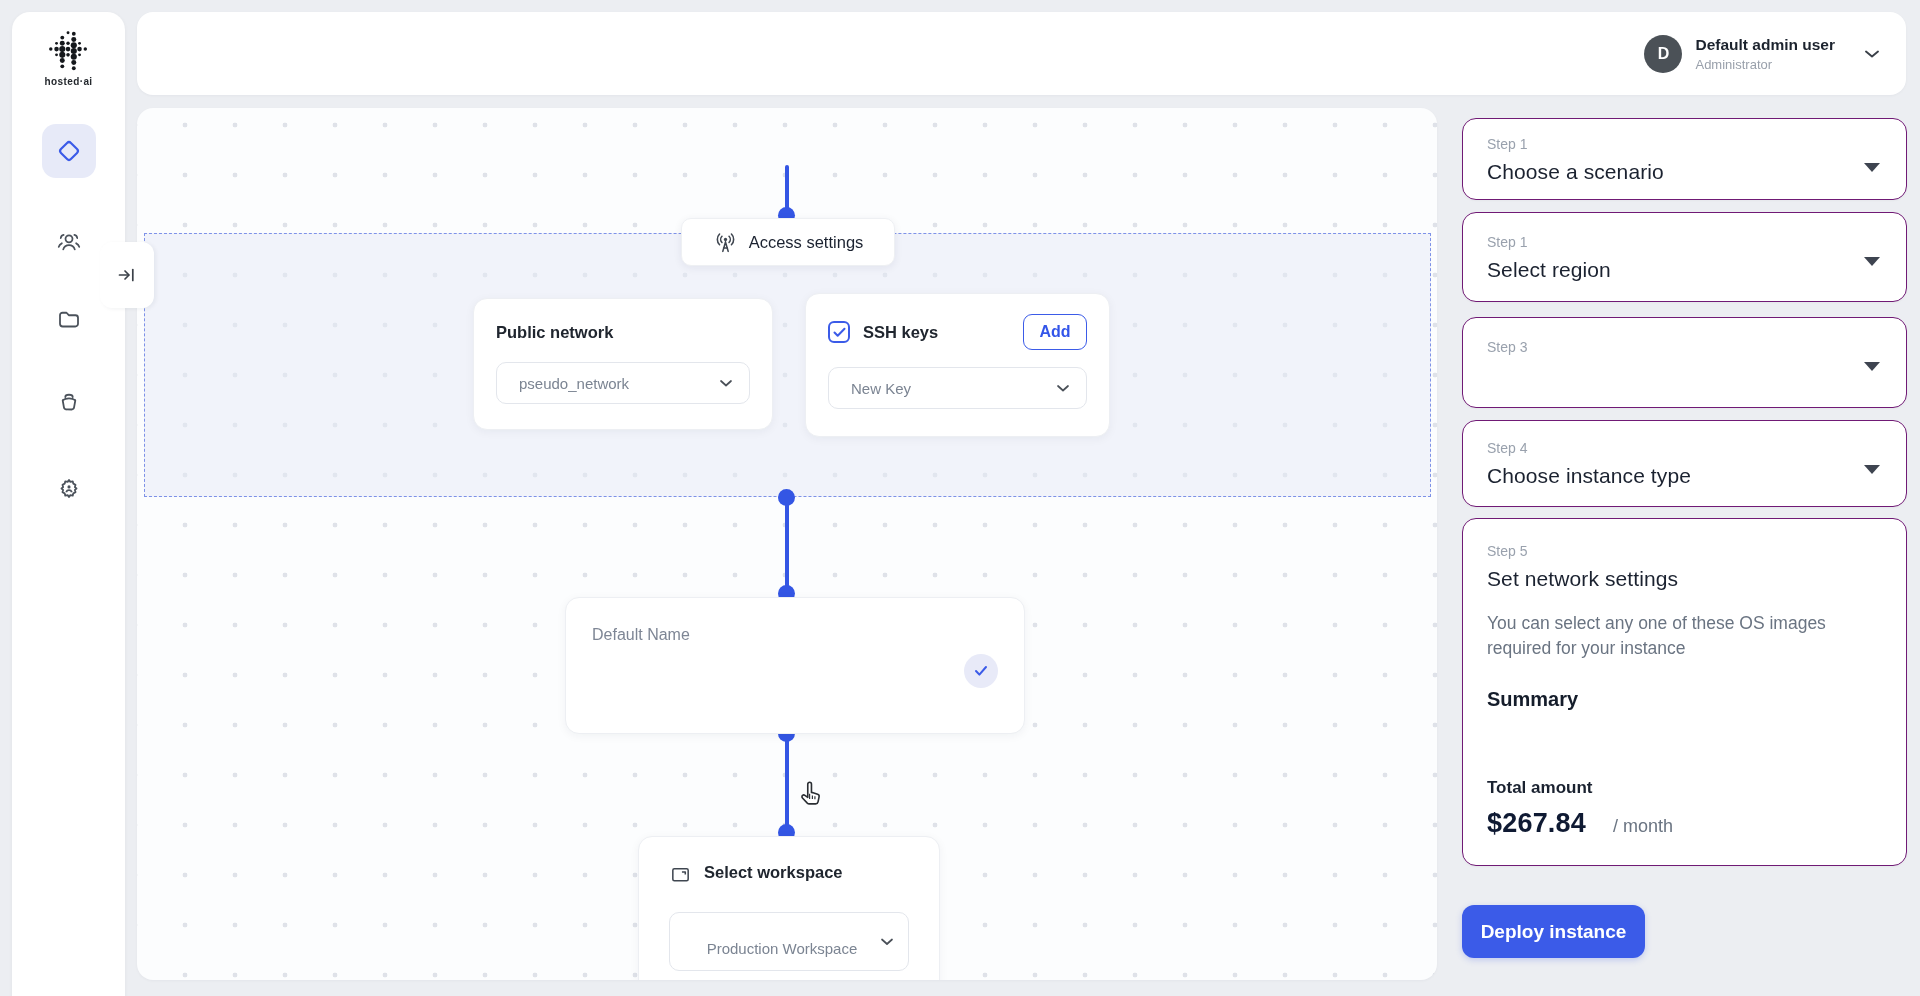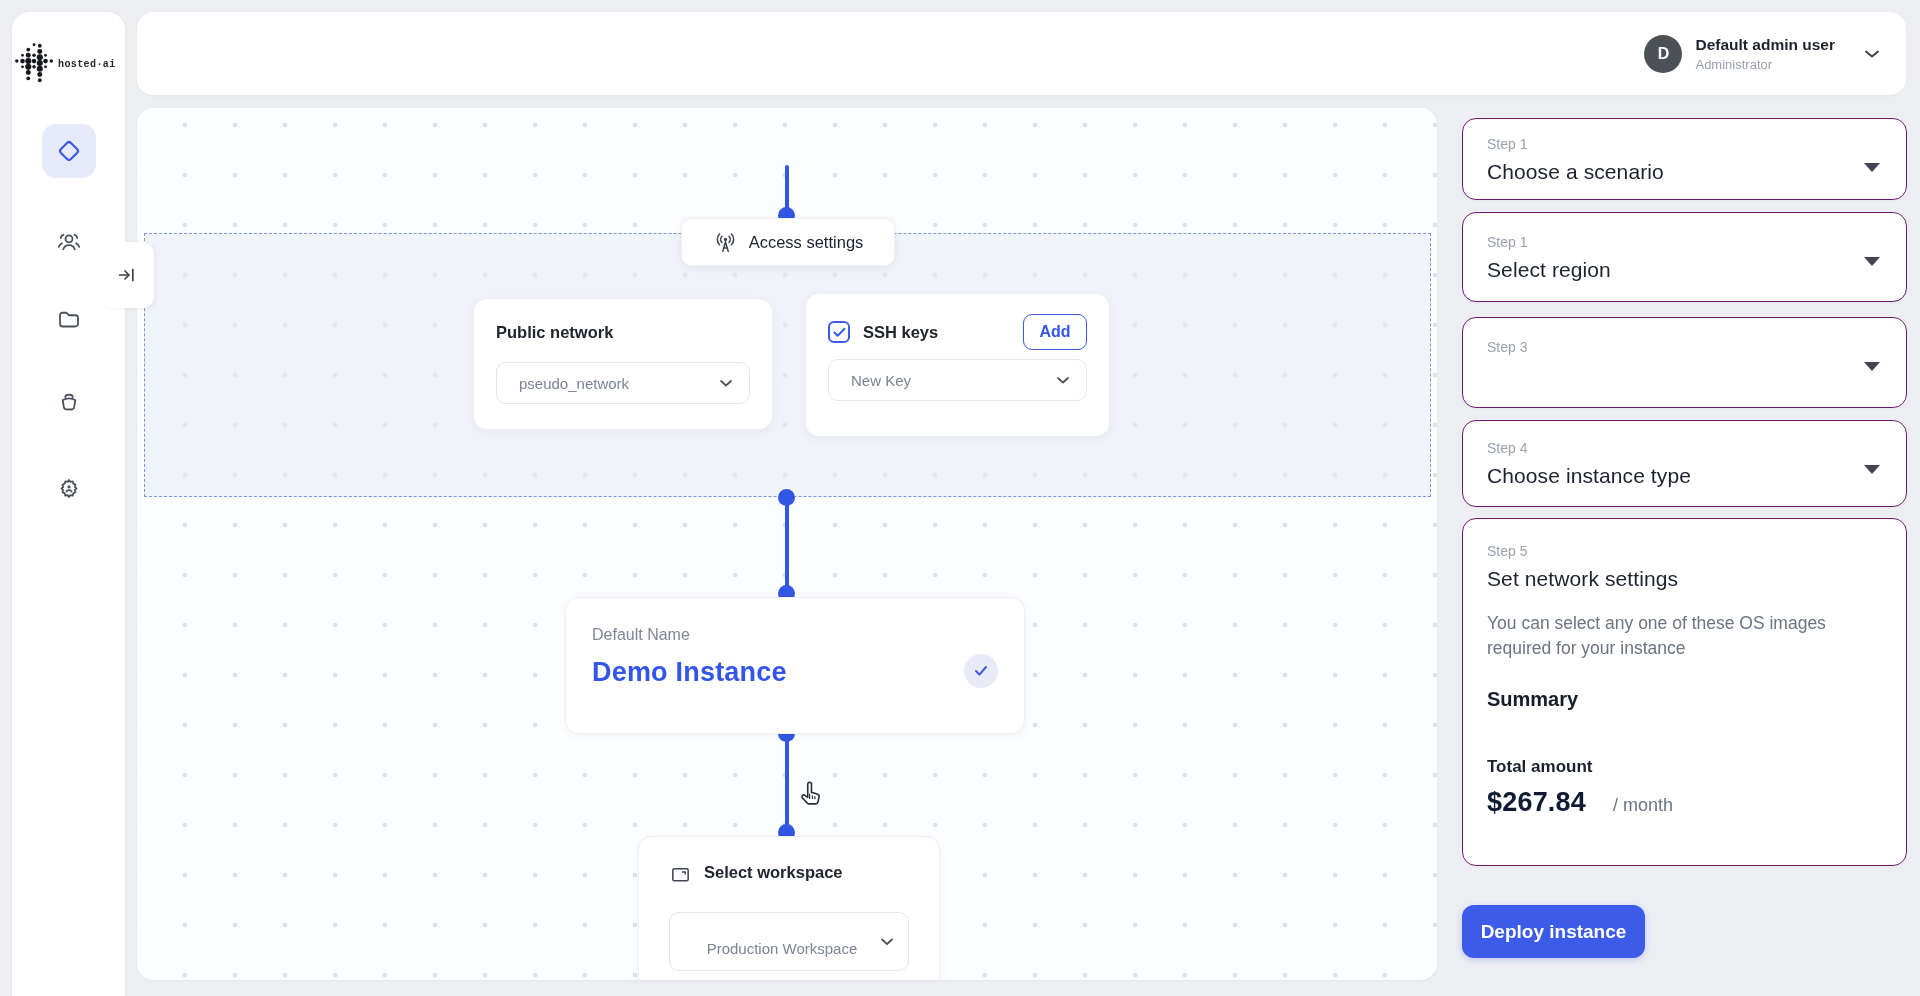--- a/index.html
+++ b/index.html
@@ -7,21 +7,21 @@
   .viewport {
     position:relative; width:1920px; height:996px; overflow:hidden;
     background:#eceef2; font-family:"Liberation Sans", sans-serif; color:#1b2230;
   }
 
   
   .sidebar {
     position:absolute; left:12px; top:12px; width:113px; height:1010px;
     background:#fff; border-radius:18px; box-shadow:0 1px 4px rgba(20,28,45,.05); z-index:4;
   }
-  .logo-wrap { display:flex; align-items:center; padding-top:28px;font-family:Liberation Mono, monospace; }
+  .logo-wrap { display:flex; flex-direction:column; align-items:center; padding-top:16px; }
   .logo-text { font-size:10px; letter-spacing:.4px; color:#25292e; margin-top:2px; font-weight:700; }
   .nav-item {
     position:absolute; left:50%; transform:translateX(-50%);
     display:flex; align-items:center; justify-content:center; cursor:pointer;
   }
   .nav-item.active { width:54px; height:54px; border-radius:14px; background:#e7eaf8; }
   .nav-item svg { display:block; }
 
   .collapse-tab {
     position:absolute; left:100px; top:242px; width:54px; height:66px; z-index:5;
@@ -117,21 +117,21 @@
   }
   .step-label { font-size:14px; color:#99a1ad; }
   .step-title { font-size:21px; color:#1b2230; font-weight:500; margin-top:8px; letter-spacing:.1px; }
   .caret {
     position:absolute; right:26px; top:44px; width:0; height:0;
     border-left:8px solid transparent; border-right:8px solid transparent;
     border-top:9px solid #3e4450; cursor:pointer;
   }
   .step-desc { margin-top:20px; font-size:17.5px; line-height:1.42; color:#6a7482; max-width:362px; }
   .summary-h { margin-top:27px; font-size:20px; font-weight:700; color:#151d2b; }
-  .total-label { margin-top:46px; font-size:17px; font-weight:700; color:#1a2230; }
+  .total-label { margin-top:67px; font-size:17px; font-weight:700; color:#1a2230; }
   .amount-row { margin-top:10px; display:flex; align-items:baseline;gap:20px; }
   .amount { font-size:27px; font-weight:800; color:#0f1a33; letter-spacing:.2px; }
   .period { font-size:18px; color:#6a7482; margin-left:7px; }
 
   .deploy-btn {
     position:absolute; left:1462px; top:905px; width:183px; height:53px;
     background:#3b5be8; border:none; border-radius:12px; color:#fff;
     font-size:19px; font-weight:700; font-family:inherit; cursor:pointer;
     box-shadow:0 2px 6px rgba(59,91,232,.25);
   }
@@ -274,33 +274,32 @@
     <section class="node-card ssh-card">
       <div class="ssh-row">
         <span class="checkbox">
           <svg width="13" height="11" viewBox="0 0 13 11" fill="none" stroke="#3b5be8" stroke-width="2" stroke-linecap="round" stroke-linejoin="round">
               <path d="M1.5 5.5l3.2 3.3L11.5 1.8"></path>
             </svg>
         </span>
         <span class="card-title">SSH keys</span>
         <button class="add-btn">Add</button>
       </div>
-      <div class="select" style="margin-top:9px;">
+      <div class="select" style="margin-top:17px;">
         <span>New Key</span>
         <span class="chev">
           <svg width="14" height="9" viewBox="0 0 14 9" fill="none" stroke="#4a5058" stroke-width="1.7" stroke-linecap="round" stroke-linejoin="round">
               <path d="M2 2l5 4.5L12 2"></path>
             </svg>
         </span>
       </div>
     </section>
 
     <section class="node-card inst-card">
       <div class="inst-label">Default Name</div>
-      <div class="inst-name">Demo Instance</div>
       <span class="check-circle">
         <svg width="14" height="12" viewBox="0 0 14 12" fill="none" stroke="#3b5be8" stroke-width="2" stroke-linecap="round" stroke-linejoin="round">
             <path d="M2 6l3.4 3.6L12 2"></path>
           </svg>
       </span>
     </section>
 
     <section class="node-card ws-card">
       <div class="ws-title-row">
         <svg width="23" height="23" viewBox="0 0 24 24" fill="none" stroke="#3f4650" stroke-width="1.6" stroke-linejoin="round">

